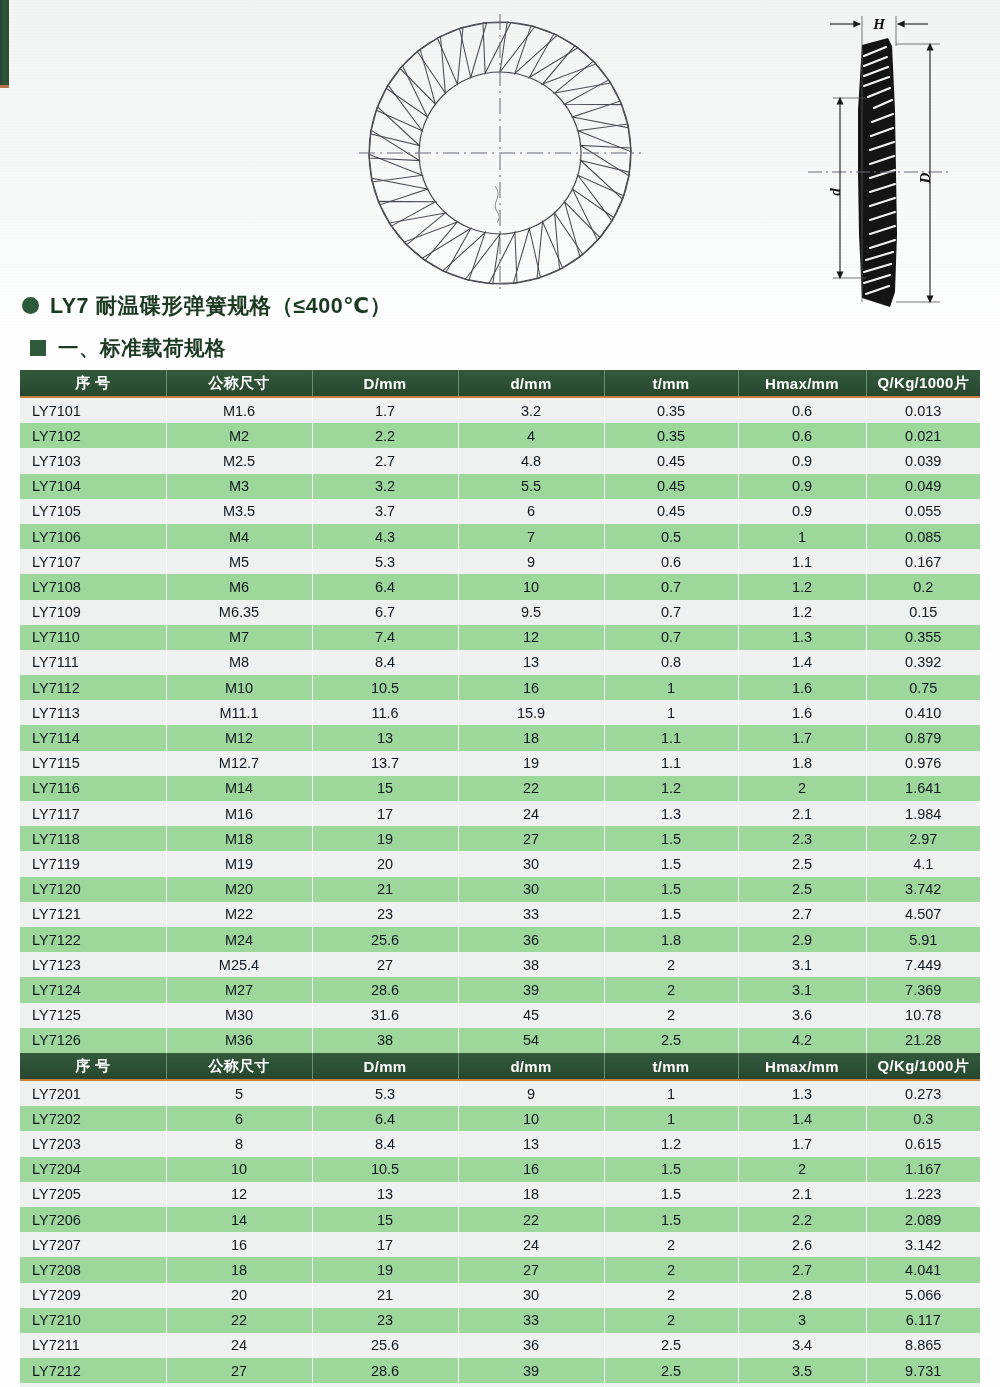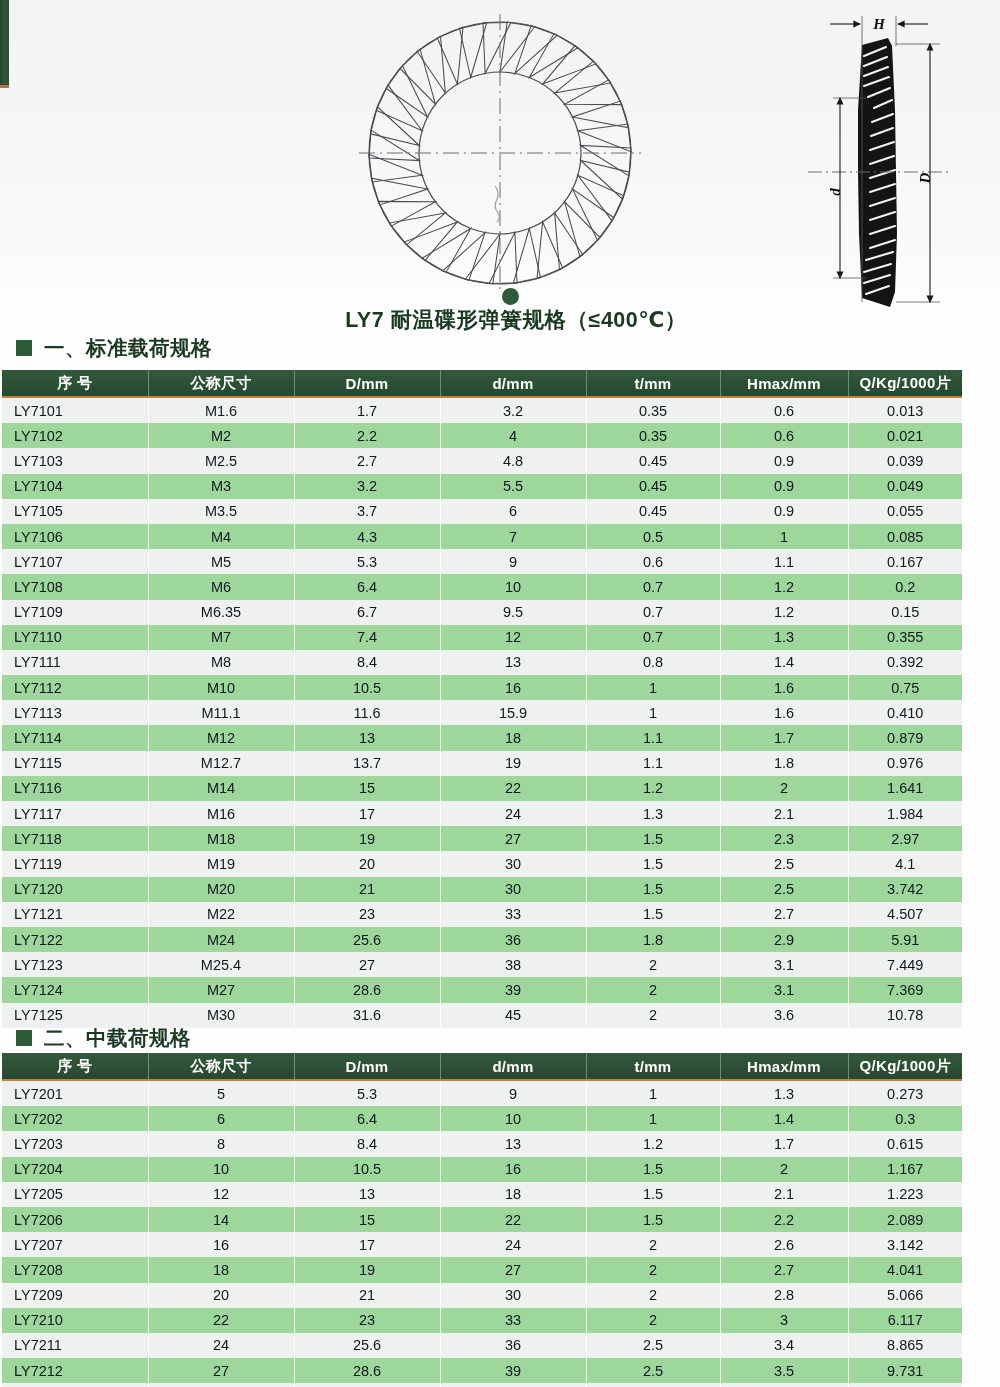--- a/index.html
+++ b/index.html
@@ -85,44 +85,43 @@
   .heading-block {
     position: absolute;
     left: 0;
     top: 288px;
     width: 1000px;
     z-index: 5;
   }
   .title-row {
     display: flex;
     align-items: center;
-    padding-left: 32px;
+    padding-left: 22px;
     height: 34px;
-    flex-direction: column;
   }
   .bullet-circle {
     width: 17px;
     height: 17px;
     border-radius: 50%;
     background: #2f5a39;
     margin-right: 11px;
     flex: none;
   }
   .title-text {
     font-size: 21.5px;
     font-weight: bold;
     color: #1c3a22;
     letter-spacing: .5px;
     white-space: nowrap;
   }
 
   .subtitle-row {
     display: flex;
     align-items: center;
-    padding-left: 16px;
+    padding-left: 30px;
     height: 32px;
     margin-top: 10px;
     text-align: right;
   }
   .bullet-square {
     width: 16px;
     height: 16px;
     background: #2f5a39;
     margin-right: 12px;
     flex: none;
@@ -141,21 +140,21 @@
     left: 0;
     width: 1000px;
   }
 
   
   .spec-table {
     position: absolute;
     border-collapse: collapse;
     table-layout: fixed;
     width: 960px;
-    left: 2px;
+    left: 20px;
     z-index: 5;
     font-size: 14.5px;
     color: #101820;
   }
   .spec-table th {
     background: linear-gradient(to bottom, #33583a 0%, #2d5135 50%, #27472e 100%);
     color: #ffffff;
     font-weight: bold;
     font-size: 15px;
     height: 26px;
@@ -569,20 +568,29 @@
         </tr>
         <tr class="odd">
           <td class="col-0">LY7125</td>
           <td class="col-1">M30</td>
           <td class="col-2">31.6</td>
           <td class="col-3">45</td>
           <td class="col-4">2</td>
           <td class="col-5">3.6</td>
           <td class="col-6">10.78</td>
         </tr>
+        <tr class="even">
+          <td class="col-0">LY7126</td>
+          <td class="col-1">M36</td>
+          <td class="col-2">38</td>
+          <td class="col-3">54</td>
+          <td class="col-4">2.5</td>
+          <td class="col-5">4.2</td>
+          <td class="col-6">21.28</td>
+        </tr>
       </tbody>
   </table>
 
   <div class="subtitle-row standalone" id="heading2-wrap">
     <span class="bullet-square"></span>
     <span class="subtitle-text">二、中载荷规格</span>
   </div>
 
   <table class="spec-table" id="table2-wrap">
     <colgroup>

